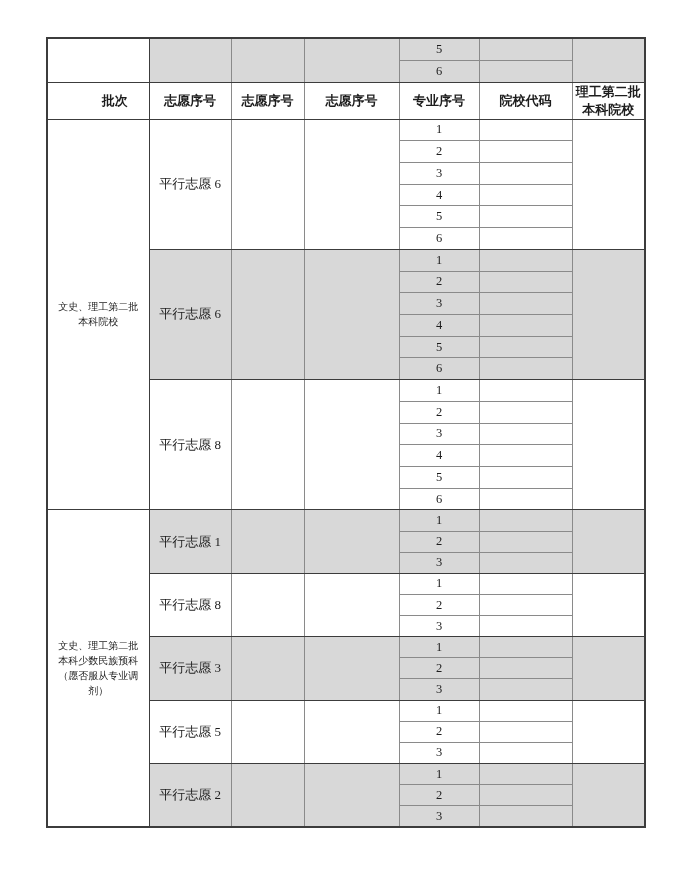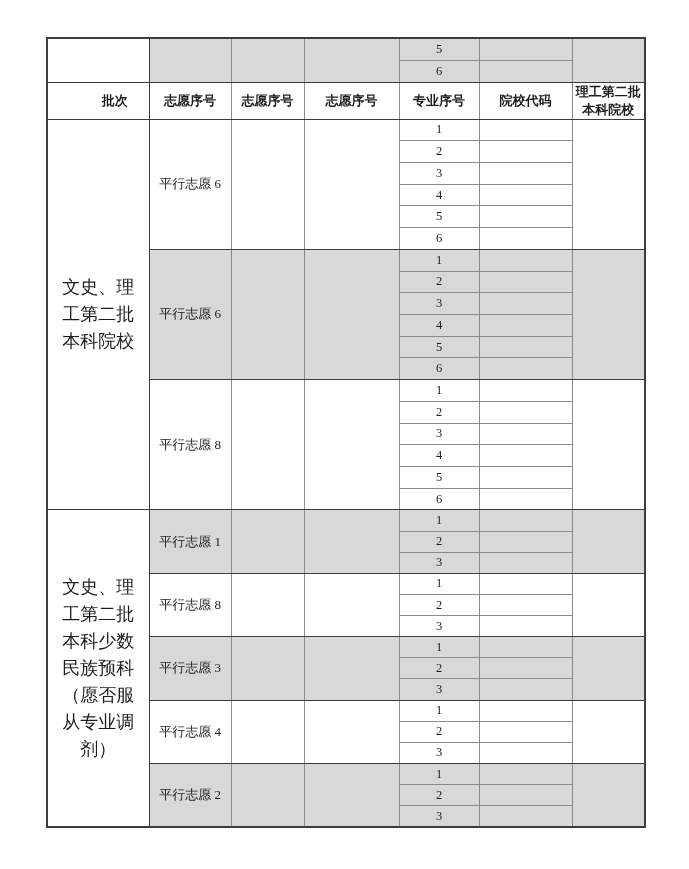--- a/index.html
+++ b/index.html
@@ -34,21 +34,21 @@
   .bb{border-bottom-color:var(--dark);}
   .batch-cell{border-right-color:var(--dark);background:#ffffff;padding-left:33px;}
   th.hdr{
     font-family:"Liberation Sans","DejaVu Sans",sans-serif;
     font-weight:700;font-size:13px;line-height:1.35;
     background:#ffffff;
   }
   .vol{font-size:13px;white-space:nowrap;}
   .num{font-size:12.5px;}
   .batch-label{
-    font-size:18px;line-height:1.5;
+    font-size:10px;line-height:1.5;
     padding:4px 7px;overflow-wrap:break-word;
   }
   tr.r-partial{height:22px;}
   tr.r-head{height:37px;}
   tr.r-s1{height:21.72px;}
   tr.r-s2{height:21.13px;}
 </style>
 </head>
 <body>
 
@@ -214,21 +214,21 @@
         </tr>
         <tr class="r-s2">
           <td class="num shaded">2</td>
           <td class="shaded"></td>
         </tr>
         <tr class="r-s2">
           <td class="num shaded bb">3</td>
           <td class="shaded bb"></td>
         </tr>
         <tr class="r-s2">
-          <td class="vol bb" rowspan="3">平行志愿 4</td>
+          <td class="vol bb" rowspan="3">平行志愿 5</td>
           <td class="bb" rowspan="3"></td>
           <td class="bb" rowspan="3"></td>
           <td class="num">1</td>
           <td></td>
           <td class="bb" rowspan="3"></td>
         </tr>
         <tr class="r-s2">
           <td class="num">2</td>
           <td></td>
         </tr>

